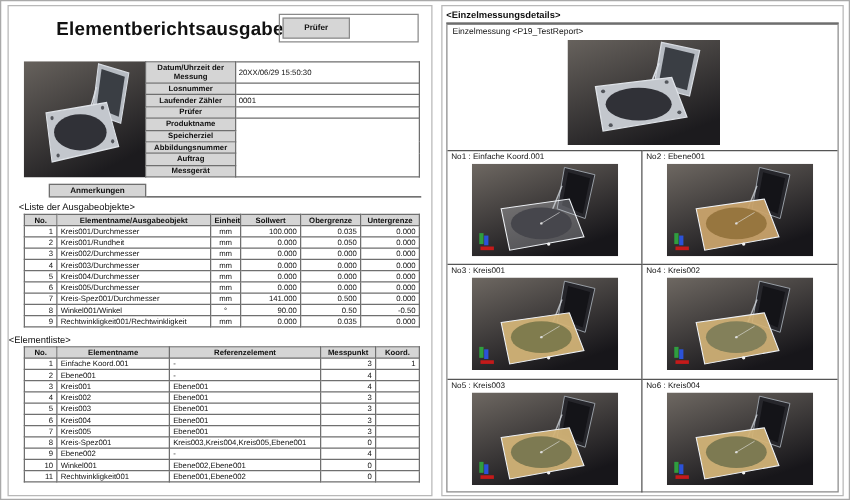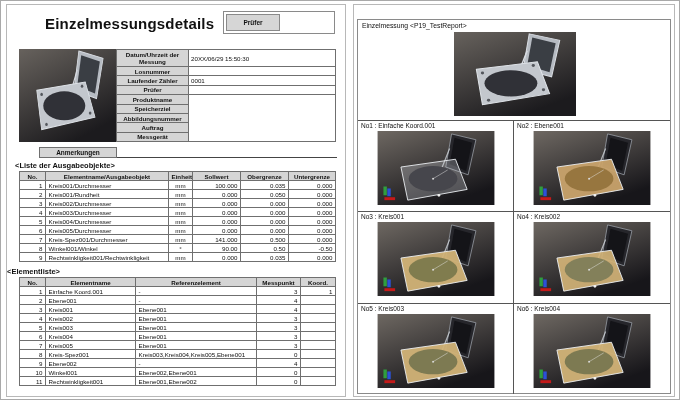--- a/index.html
+++ b/index.html
@@ -20,21 +20,21 @@
   table{border-collapse:collapse;table-layout:fixed;width:100%}
   .form td{border:1px solid #6f6f6f;font-size:6.2px;line-height:7px;padding:0 2px;overflow:hidden}
   .form .flabel{background:#d5d5d5;font-weight:bold;text-align:center;width:72px}
   .form .fval{text-align:left;white-space:nowrap}
   .form tr{height:9.4px}
   .form tr.tall{height:17px}
   .remarks{position:absolute;left:32px;top:142px;width:298px;display:flex;align-items:flex-end}
   .remarks .rlabel{background:#d5d5d5;border:1px solid #6f6f6f;width:78px;height:11px;font-size:6.5px;font-weight:bold;
                    display:flex;align-items:center;justify-content:center}
   .remarks .rline{flex:1;height:11px;border-bottom:1px solid #444}
-  .sec-heading{position:absolute;font-size:7.5px;font-weight:bold}
+  .sec-heading{position:absolute;font-size:7.5px;font-weight:normal}
   .t-wrap{position:absolute;left:12px;width:317px}
   .t td,.t th{border:1px solid #6f6f6f;font-size:6.2px;line-height:7px;padding:0 2.5px;overflow:hidden;white-space:nowrap;height:9px}
   .t th{background:#d5d5d5;font-weight:bold;text-align:center}
   .t .num{text-align:right}
   .t .ctr{text-align:center}
 
   
   .r-heading{position:absolute;left:3px;top:2px;width:314px;font-size:7.5px;font-weight:bold;border-bottom:1px solid #333;padding-bottom:2px}
   .detail-box{position:absolute;left:3px;top:14px;width:314px;height:375px;border:1px solid #8a8a8a}
   .sub-heading{position:absolute;left:4px;top:2px;font-size:6.8px}
@@ -66,21 +66,21 @@
     <linearGradient id="gph" x1="0" y1="0" x2="0.55" y2="1">
       <stop offset="0" stop-color="#67625d"></stop>
         <stop offset="1" stop-color="#1c1b1e"></stop>
     </linearGradient>
   </defs>
 </svg>
 
 <div class="canvas">
 
   <div class="page" id="left-page">
-    <div class="title">Einzelmessungsdetails</div>
+    <div class="title">Elementberichtsausgabe</div>
 
     <div class="stamp-box">
       <div class="stamp-btn">Prüfer</div>
     </div>
 
     <div class="photo-wrap">
       <svg viewBox="0 0 120 90" preserveAspectRatio="none">
         <rect width="120" height="90" fill="url(#gph)"></rect>
         <polygon points="74,2 104,9 96,48 68,40" fill="#b6bbc2" stroke="#d8dce2" stroke-width="1"></polygon>
         <polygon points="77,6 100,12 94,43 72,36" fill="#3a3e44"></polygon>
@@ -354,20 +354,21 @@
               <td>Ebene001,Ebene002</td>
               <td class="num">0</td>
               <td class="num"></td>
             </tr>
           </tbody>
       </table>
     </div>
   </div>
 
   <div class="page" id="right-page">
+    <div class="r-heading">&lt;Einzelmessungsdetails&gt;</div>
 
     <div class="detail-box">
       <div class="sub-heading">Einzelmessung &lt;P19_TestReport&gt;</div>
 
       <div class="big-photo">
         <svg viewBox="0 0 120 90" preserveAspectRatio="none">
           <rect width="120" height="90" fill="url(#gph)"></rect>
           <polygon points="74,2 104,9 96,48 68,40" fill="#b6bbc2" stroke="#d8dce2" stroke-width="1"></polygon>
           <polygon points="77,6 100,12 94,43 72,36" fill="#3a3e44"></polygon>
           <polyline points="64,42 72,20" stroke="#d8dce2" stroke-width="1.4" fill="none"></polyline>

